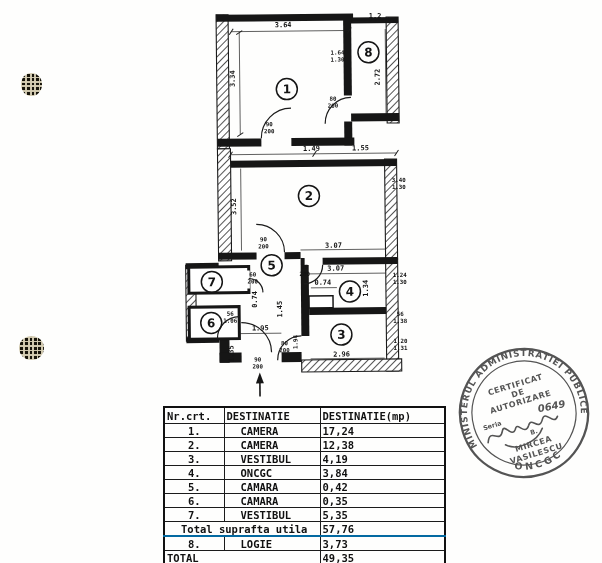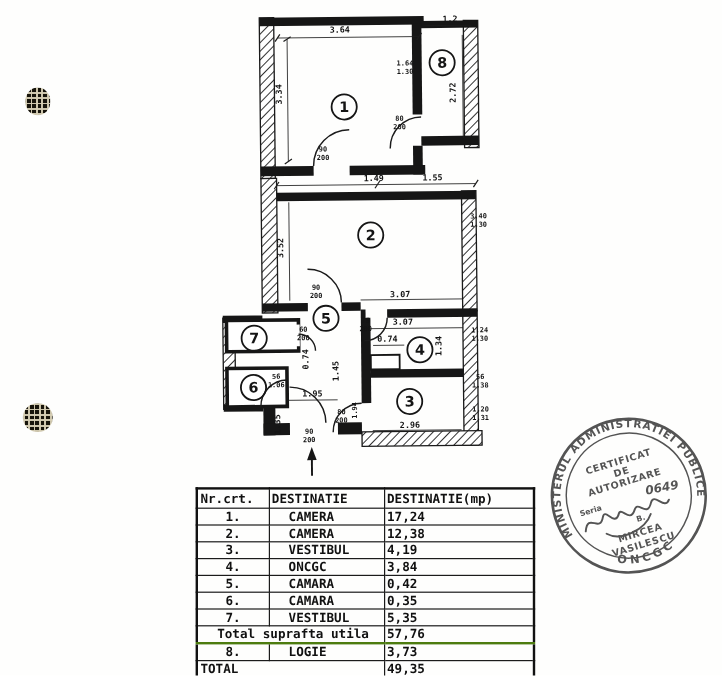--- a/index.html
+++ b/index.html
@@ -35,21 +35,21 @@
   .area-table{position:absolute;left:163px;top:406px;width:281px;border-collapse:collapse;
     font:700 10.5px "DejaVu Sans Mono",monospace;color:#111;table-layout:fixed;}
   .area-table th,.area-table td{border:1.6px solid #1b1b1b;padding:0 2px;height:13px;
     line-height:12px;overflow:hidden;white-space:nowrap;}
   .area-table{border:2.4px solid #111;}
   .area-table th{text-align:left;height:15px;}
   .area-table col.c1{width:60px;} .area-table col.c2{width:96px;} .area-table col.c3{width:125px;}
   .area-table td.num{text-align:center;}
   .area-table td.dest{padding-left:16px;}
   .area-table td.val{text-align:left;}
-  .area-table tr.subtotal td{border-bottom:2px solid #4d7c0f;}
+  .area-table tr.subtotal td{border-bottom:2px solid #0369a1;}
   .area-table tr.totalrow td.dest{padding-left:2px;}
 
   
   .stamp{position:absolute;left:444px;top:336px;width:160px;height:156px;}
   .stamp svg{width:100%;height:100%;display:block;}
   .stamp text{fill:#3b3b3b;}
   .stamp .ring{font:700 8.8px "DejaVu Sans",sans-serif;letter-spacing:0.8px;}
   .stamp .ringb{font:700 9.5px "DejaVu Sans",sans-serif;letter-spacing:3px;}
   .stamp .c{font:700 8px "DejaVu Sans",sans-serif;text-anchor:middle;letter-spacing:0.6px;}
   .stamp .cs{font:700 6.5px "DejaVu Sans",sans-serif;text-anchor:middle;}

